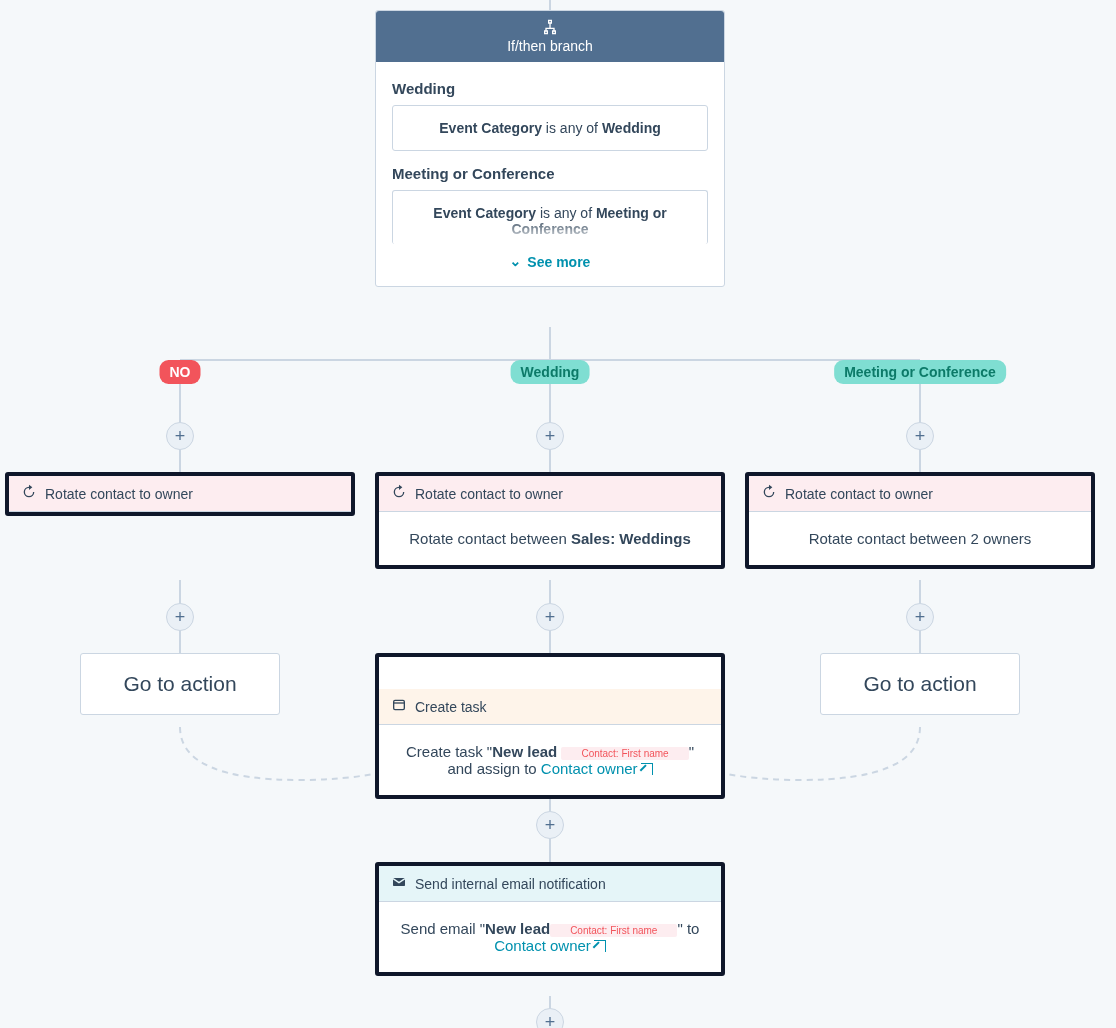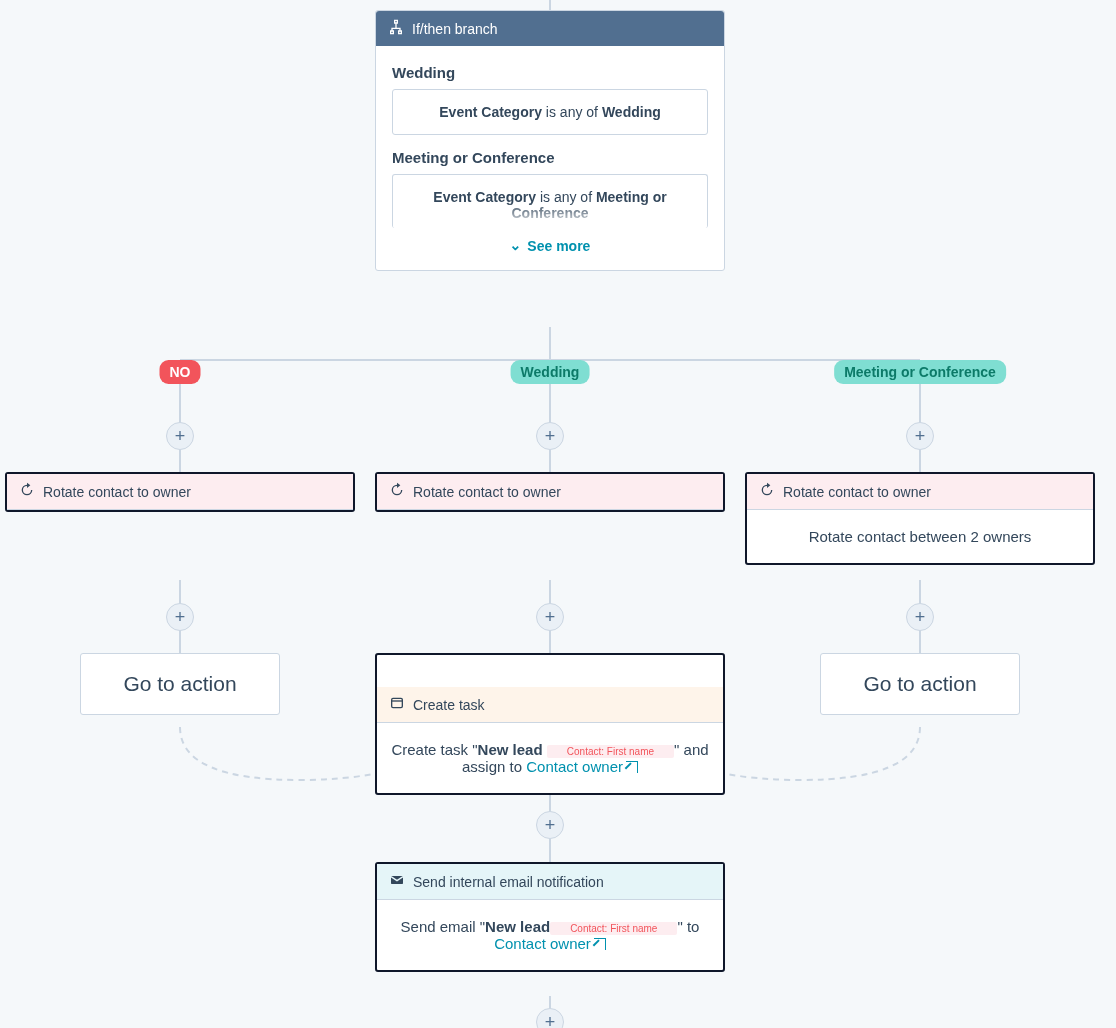--- a/index.html
+++ b/index.html
@@ -27,23 +27,23 @@
 .branch-node {
   left: 375px; top: 10px;
   width: 350px;
 }
 .branch-header {
   background: #516f90;
   color: #fff;
   padding: 8px 12px;
   display: flex;
   align-items: center;
-  gap: 8px;
   font-size: 14px;
   border-radius: 3px 3px 0 0;
+  flex-direction: column;
 }
 .branch-body {
   padding: 12px 16px 16px;
 }
 .condition-block { margin-top: 6px; }
 .condition-title {
   font-weight: 600;
   font-size: 15px;
   margin-bottom: 8px;
 }
@@ -105,21 +105,21 @@
   background: #eaf0f6;
   border: 1px solid #cbd6e2;
   transform: translate(-50%,-50%);
   display:flex; align-items:center; justify-content:center;
   font-size: 18px; color:#516f90;
   cursor: pointer;
 }
 .action-card {
   position: absolute;
   width: 350px;
-  border: 2px solid #0f172a;
+  border: 4px solid #0f172a;
   border-radius: 3px;
   background: #fff;
 }
 .action-header {
   padding: 8px 12px;
   font-size: 14px;
   display: flex;
   align-items: center;
   gap: 8px;
   border-bottom: 1px solid #cbd6e2;
@@ -250,20 +250,23 @@
 
 <div class="action-card" style="left:375px;top:472px">
   <div class="action-header hdr-pink">
     <span class="icon-rotate">
       <svg viewBox="0 0 24 24">
           <path d="M12 4a8 8 0 1 0 8 8h-2a6 6 0 1 1-6-6v3l5-4-5-4z"></path>
         </svg>
     </span>
     <span>Rotate contact to owner</span>
   </div>
+  <div class="action-body">
+    <span>Rotate contact between </span><b>Sales: Weddings</b>
+  </div>
 </div>
 
 <div class="action-card" style="left:745px;top:472px">
   <div class="action-header hdr-pink">
     <span class="icon-rotate">
       <svg viewBox="0 0 24 24">
           <path d="M12 4a8 8 0 1 0 8 8h-2a6 6 0 1 1-6-6v3l5-4-5-4z"></path>
         </svg>
     </span>
     <span>Rotate contact to owner</span>

